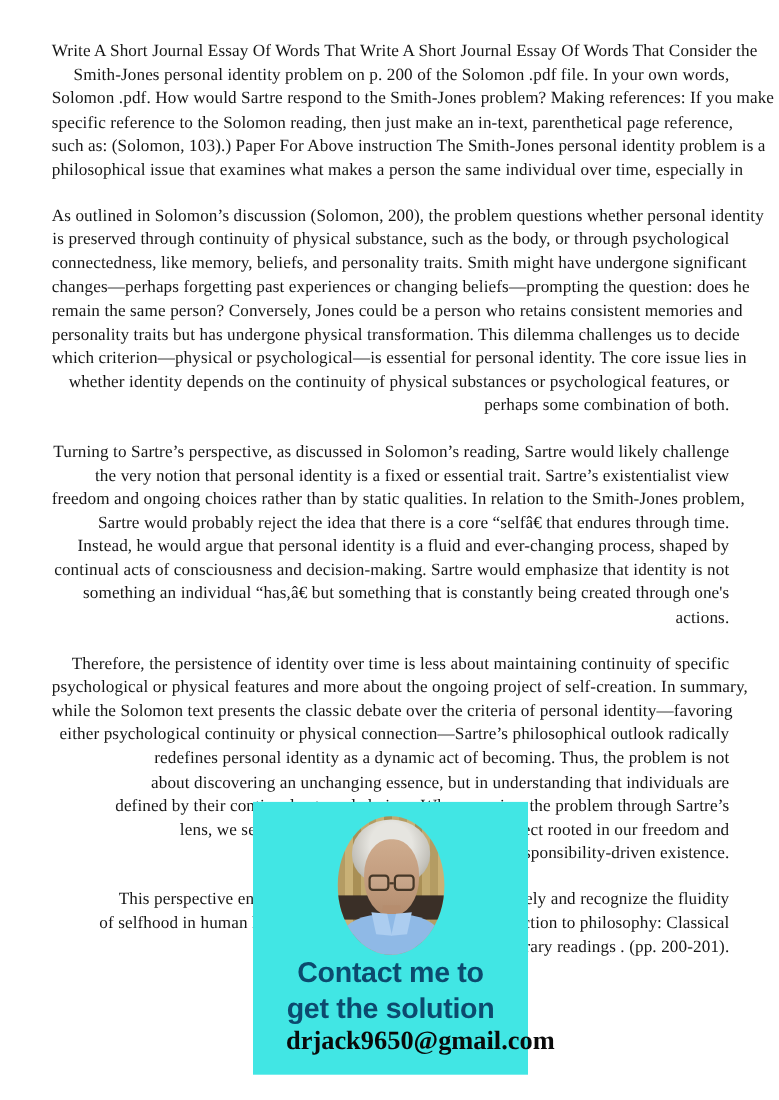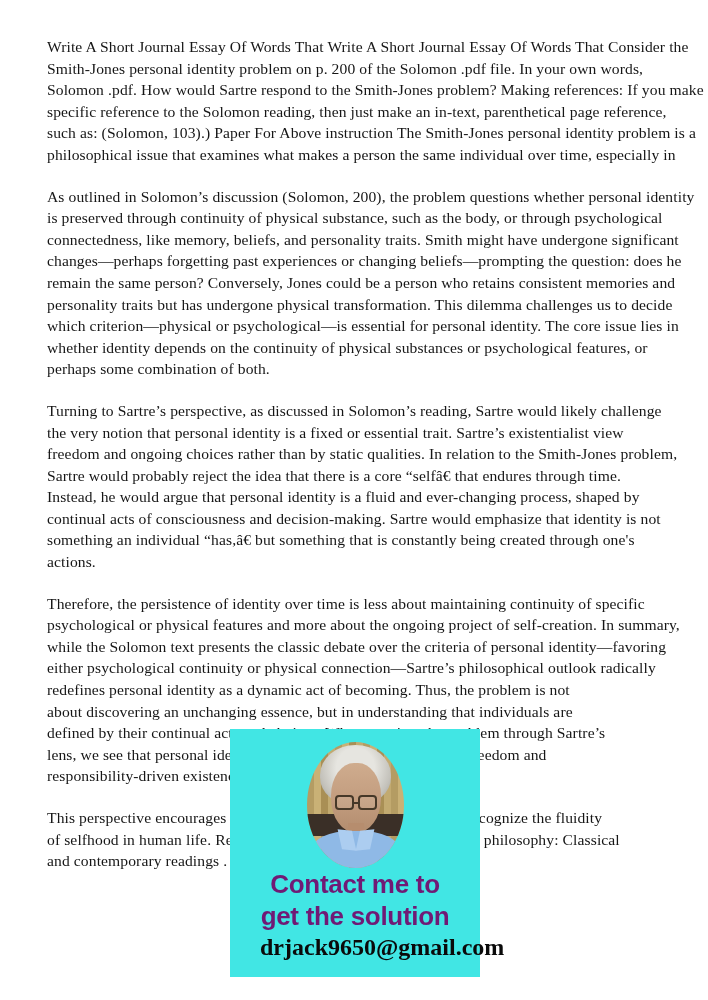--- a/index.html
+++ b/index.html
@@ -17,20 +17,21 @@
   .doc {
     position: absolute;
     left: 47px;
     top: 36px;
     width: 616px;
     color: #161616;
   }
   .para {
     margin: 0 0 20px 0;
     padding: 0;
+    text-align: right;
   }
   .line {
     display: block;
     white-space: pre;
     font-size: 15.6px;
     line-height: 21.6px;
     height: 21.6px;
     letter-spacing: 0.1px;
   }
   
@@ -208,18 +209,18 @@
     <div class="photo-neck"></div>
     <div class="photo-shirt"></div>
     <div class="collar-l"></div>
     <div class="collar-r"></div>
     <div class="photo-glasses">
       <div class="lens"></div>
       <div class="bridge"></div>
       <div class="lens"></div>
     </div>
   </div>
-  <div class="ad-headline" style="color: #701a75;">
+  <div class="ad-headline" style="color: #0c4a6e;">
     <div>Contact me to</div>
     <div>get the solution</div>
   </div>
   <div class="ad-email" style="color: rgb(10, 10, 10);">drjack9650@gmail.com</div>
 </div>
 
 </body></html>

